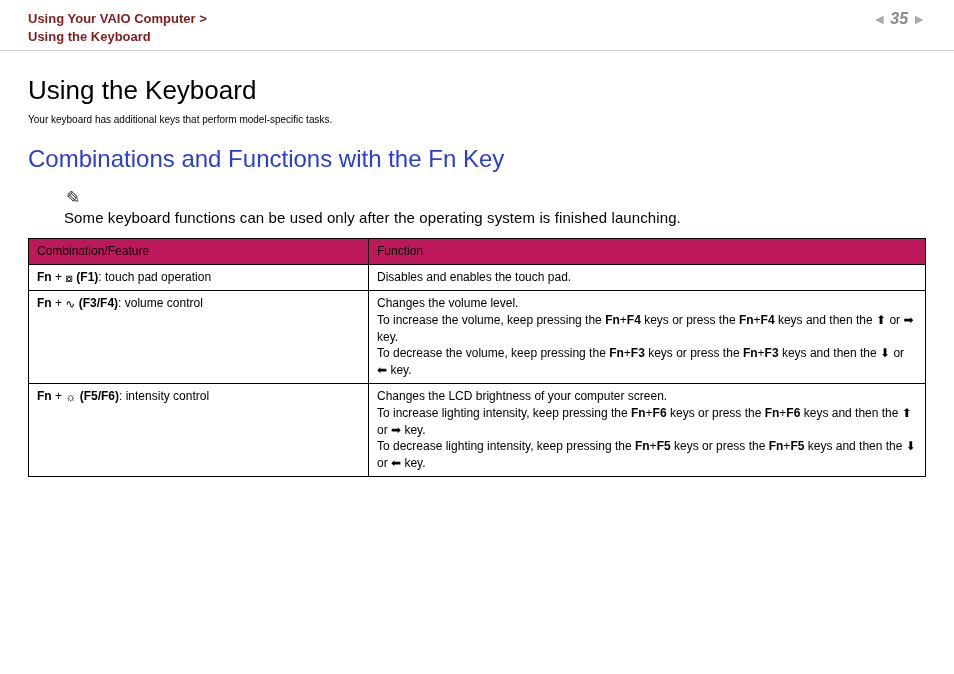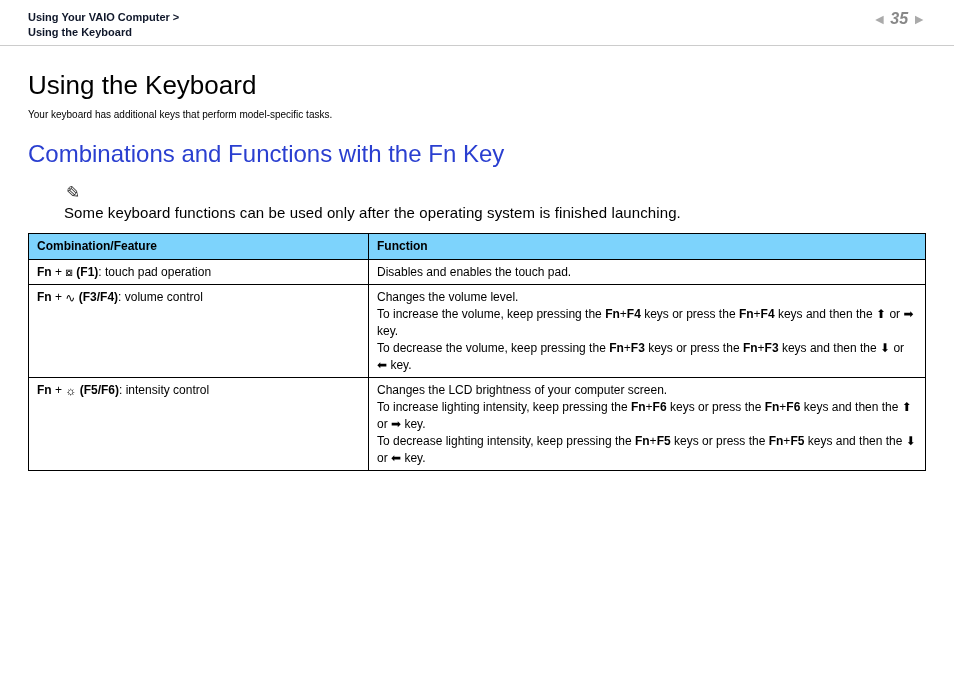--- a/index.html
+++ b/index.html
@@ -14,23 +14,23 @@
     background: #fff;
   }
   .header-bar {
     display: flex;
     justify-content: space-between;
     align-items: flex-start;
     padding: 10px 28px 4px 28px;
     border-bottom: 1px solid #ccc;
   }
   .breadcrumb {
-    font-size: 11px;
+    font-size: 13px;
     font-weight: bold;
-    color: #0f172a;
+    color: #7f1d1d;
     line-height: 1.4;
   }
   .pager {
     display: flex;
     align-items: center;
     gap: 4px;
     color: #888;
     font-style: italic;
     font-weight: bold;
   }
@@ -82,22 +82,22 @@
   }
   table.fn-table th, table.fn-table td {
     border: 1px solid #000;
     padding: 4px 8px;
     text-align: left;
     vertical-align: top;
     font-size: 12px;
     line-height: 1.4;
   }
   table.fn-table th {
-    font-weight: bold;
-    background: #7dd3fc;
+    font-weight: normal;
+    background: #be185d;
     margin-top: 40px;
   }
   .col-combo { width: 340px; }
   .inline-icon {
     display: inline-block;
     vertical-align: middle;
     font-size: 12px;
     line-height: 1;
   }
   .bold { font-weight: bold; text-align: right; }

